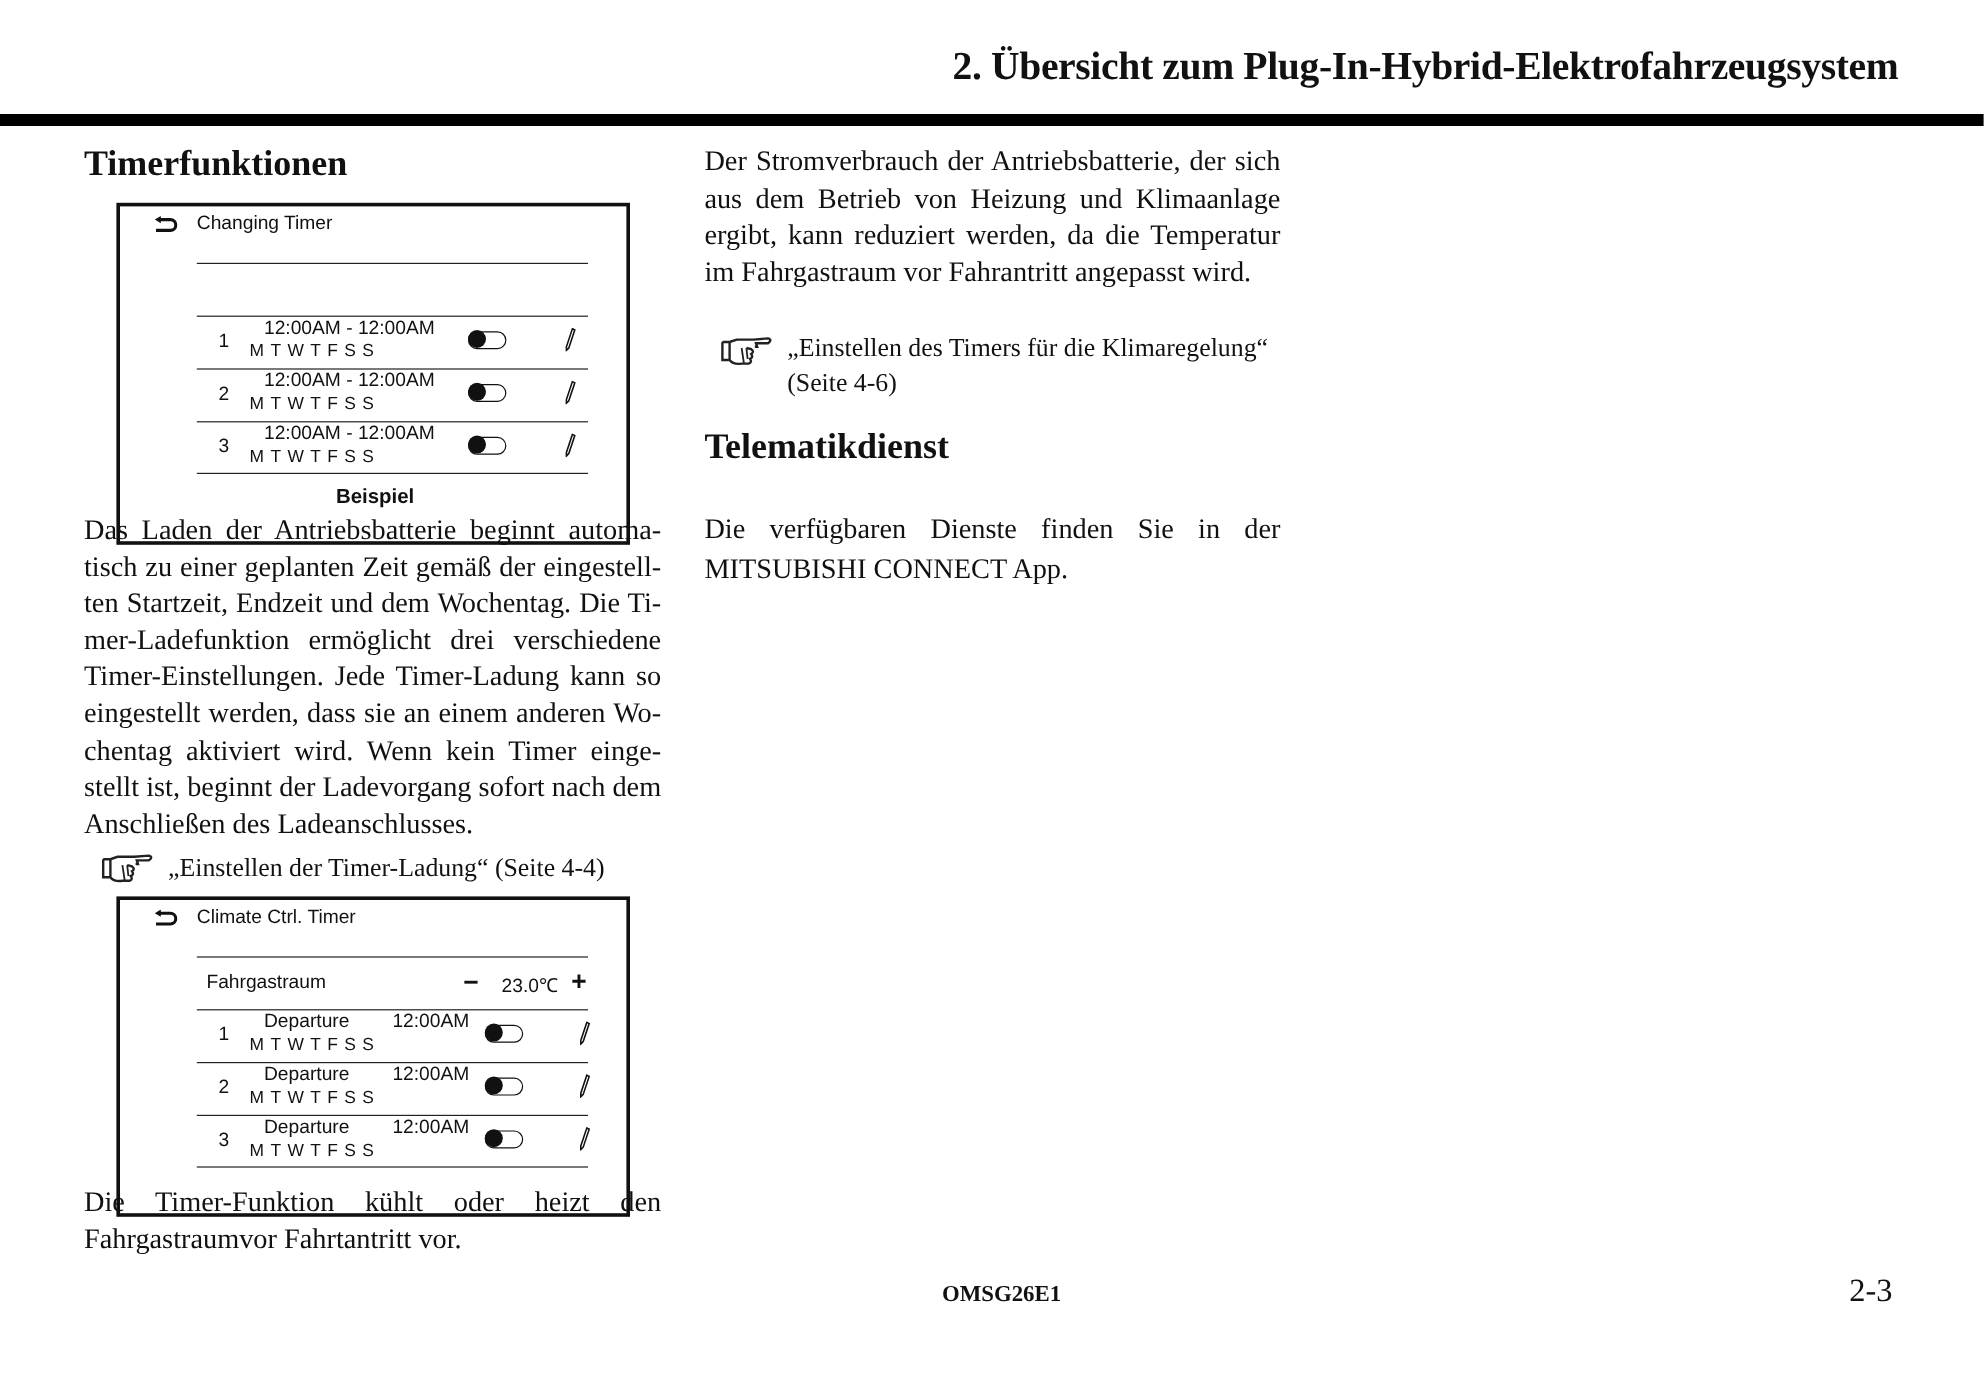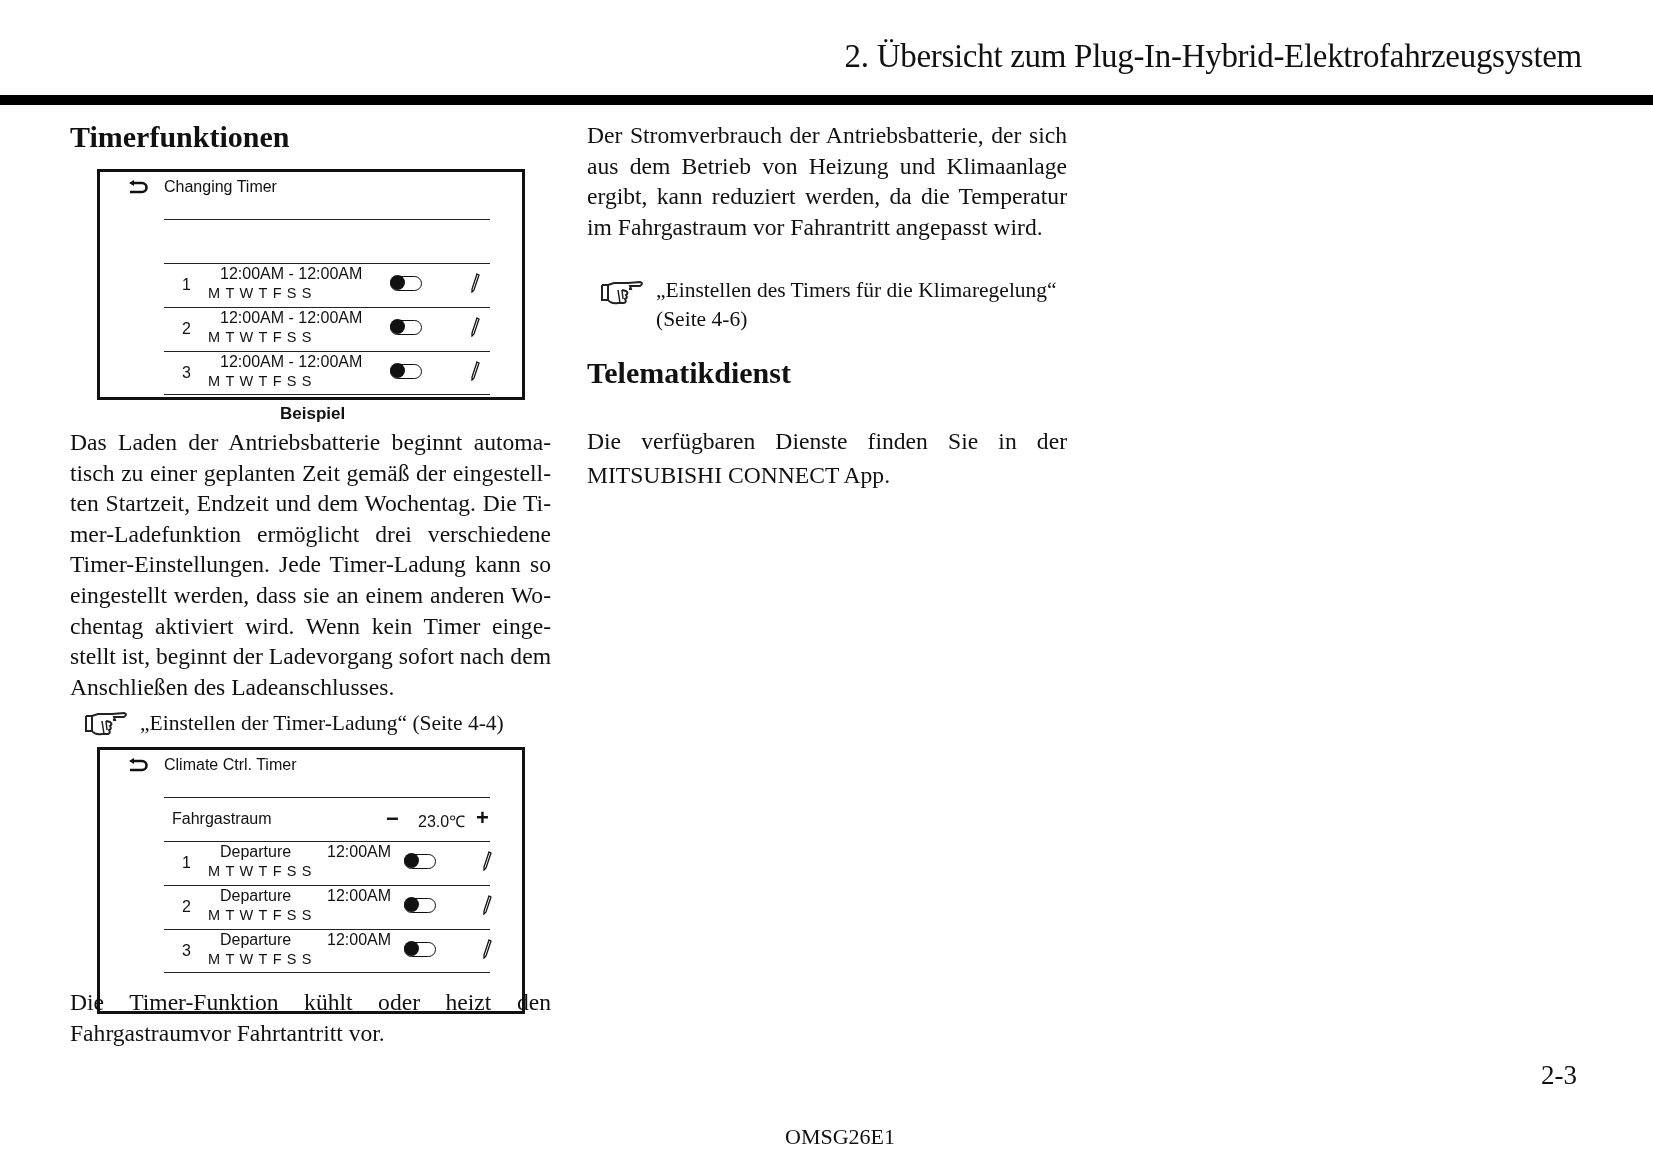--- a/index.html
+++ b/index.html
@@ -1,47 +1,47 @@
 <!DOCTYPE html>
 <html><head>
 <meta charset="utf-8">
 <style>
   html, body { margin:0; padding:0; background:#ffffff; }
   body { width:1653px; height:1165px; position:relative; overflow:hidden; color:#111; font-family:"Liberation Serif", serif; }
-  .header-title { position:absolute; right:71px; top:38px; font-size:33px; font-weight:normal; letter-spacing:-0.3px; white-space:nowrap; font-family:"Liberation Serif", serif; }
+  .header-title { position:absolute; right:71px; top:38px; font-size:33px; font-weight:bold; letter-spacing:-0.3px; white-space:nowrap; font-family:"Liberation Serif", serif; }
   .header-rule { position:absolute; left:0; right:0; top:95px; height:10px; background:#000; }
   h2.section { margin:0; font-size:30px; font-weight:bold; font-family:"Liberation Serif", serif; }
   p.body { margin:0; font-size:23.6px; line-height:30.6px; text-align:justify; hyphens:manual; }
   .ref { position:relative; font-size:21.5px; line-height:28.5px; }
   .hand { position:absolute; left:0; top:0; width:46px; height:26px; }
   .ref-text { display:block; }
   .screen { position:absolute; border:3px solid #111; background:#fff; font-family:"Liberation Sans", sans-serif; box-sizing:border-box; }
   .screen .title-row { position:absolute; left:28px; top:8px; font-size:16px; display:flex; align-items:center; }
   .back-icon { width:20px; height:14px; margin-right:16px; }
   .hr { position:absolute; left:64px; right:32px; height:0; border-top:1.5px solid #222; }
   .row { position:absolute; left:64px; right:32px; font-size:15.5px; }
   .toggle { position:absolute; width:32px; height:15px; border:1.6px solid #111; border-radius:9px; box-sizing:border-box; }
   .toggle::before { content:""; position:absolute; left:-1px; top:-1.6px; width:15px; height:15px; border-radius:50%; background:#111; }
   .pencil { position:absolute; width:10px; height:20px; }
   .num { position:absolute; left:18px; font-size:16px; }
   .days { position:absolute; left:44px; font-size:14.5px; letter-spacing:5.3px; }
   .time { position:absolute; left:36px; font-size:16px;margin-left:20px; }
   .caption { position:absolute; font-weight:bold; font-size:17px; font-family:Liberation Sans, sans-serif; }
-  .footer-code { position:absolute; left:785px; top:1124px; font-size:22px; }
+  .footer-code { position:absolute; left:785px; top:1068px; font-size:19px;font-weight:bold; }
   .page-num { position:absolute; right:76px; top:1060px; font-size:27px; }
 </style>
 </head>
 <body>
 
 <div class="header-title">2. Übersicht zum Plug-In-Hybrid-Elektrofahrzeugsystem</div>
 <div class="header-rule"></div>
 
 <h2 class="section" style="position:absolute; left:70px; top:120px;">Timerfunktionen</h2>
 
-<div class="screen" style="left:97px; top:169px; width:428px; height:231px;">
+<div class="screen" style="left:97px; top:169px; width:428px; height:285px;">
   <div class="title-row" style="top:6px;">
     <svg class="back-icon" viewBox="0 0 20 14">
         <path d="M5 3 H14 A4.5 4.5 0 0 1 14 12 H2" fill="none" stroke="#111" stroke-width="2.6"></path>
         <path d="M1 3 L6 0 L6 6 Z" fill="#111"></path>
       </svg>
     <span>Changing Timer</span>
   </div>
   <div class="hr" style="top:47px;"></div>
   <div class="hr" style="top:91px;"></div>
 

